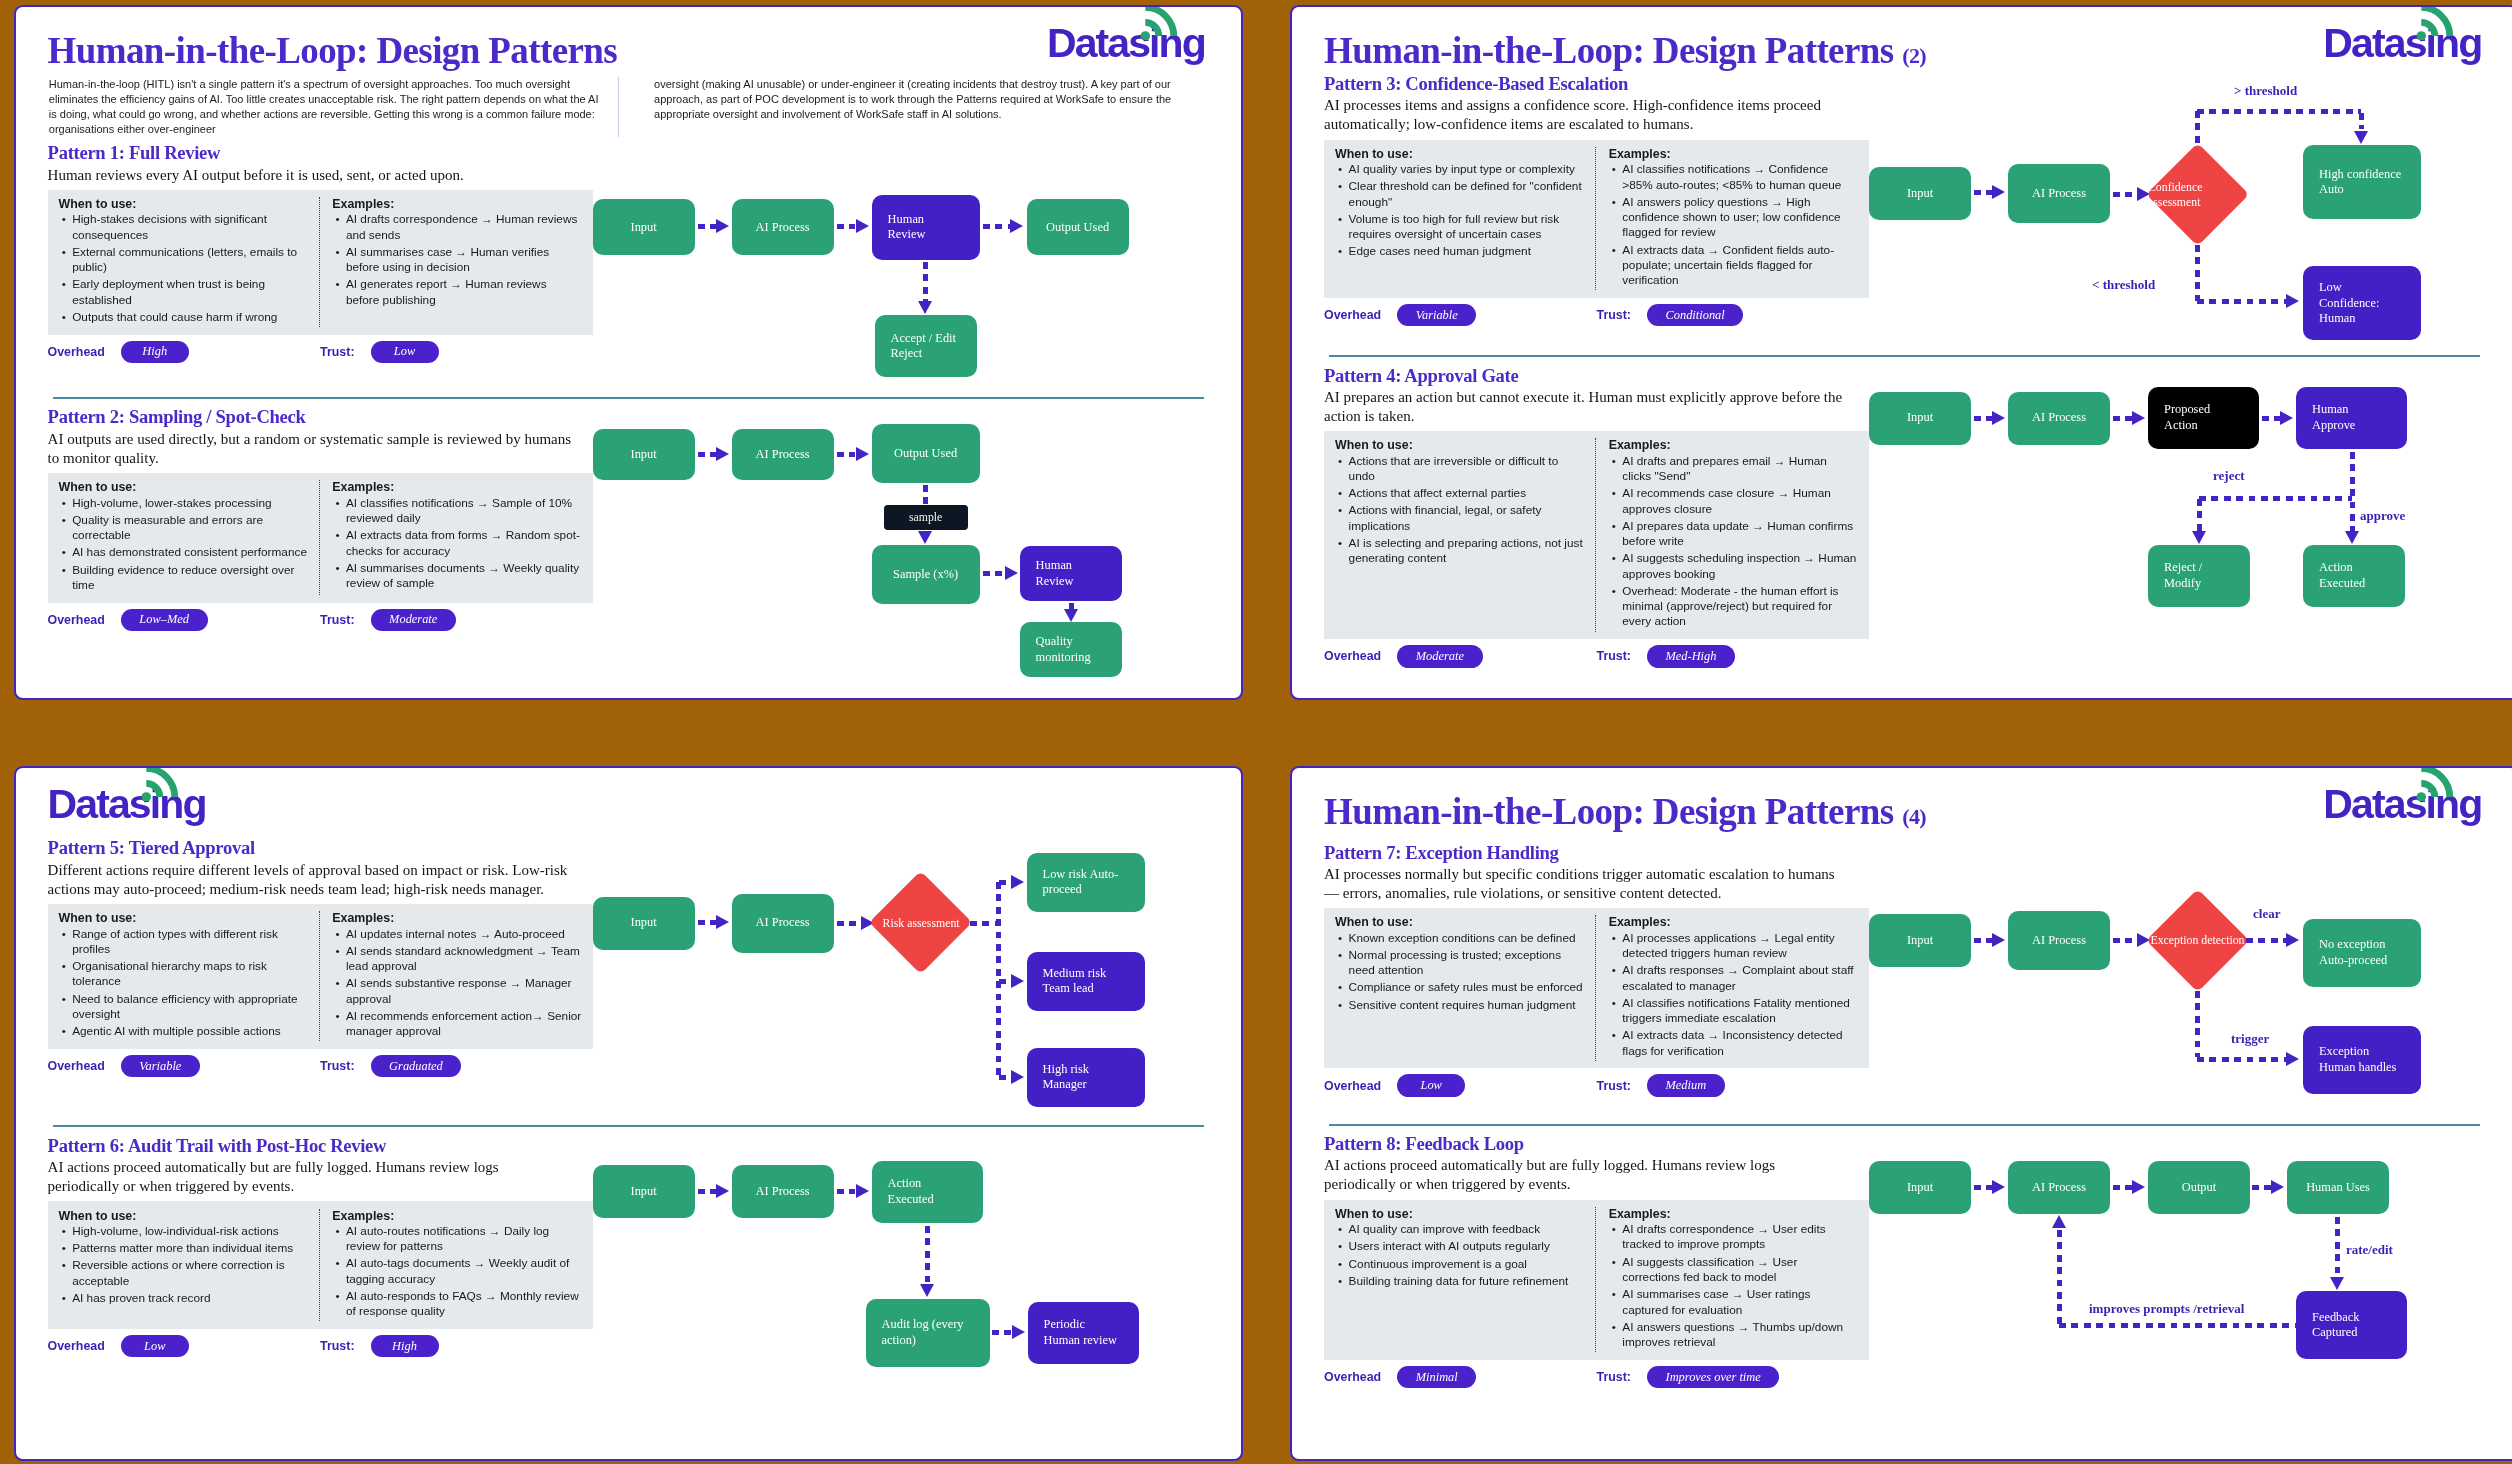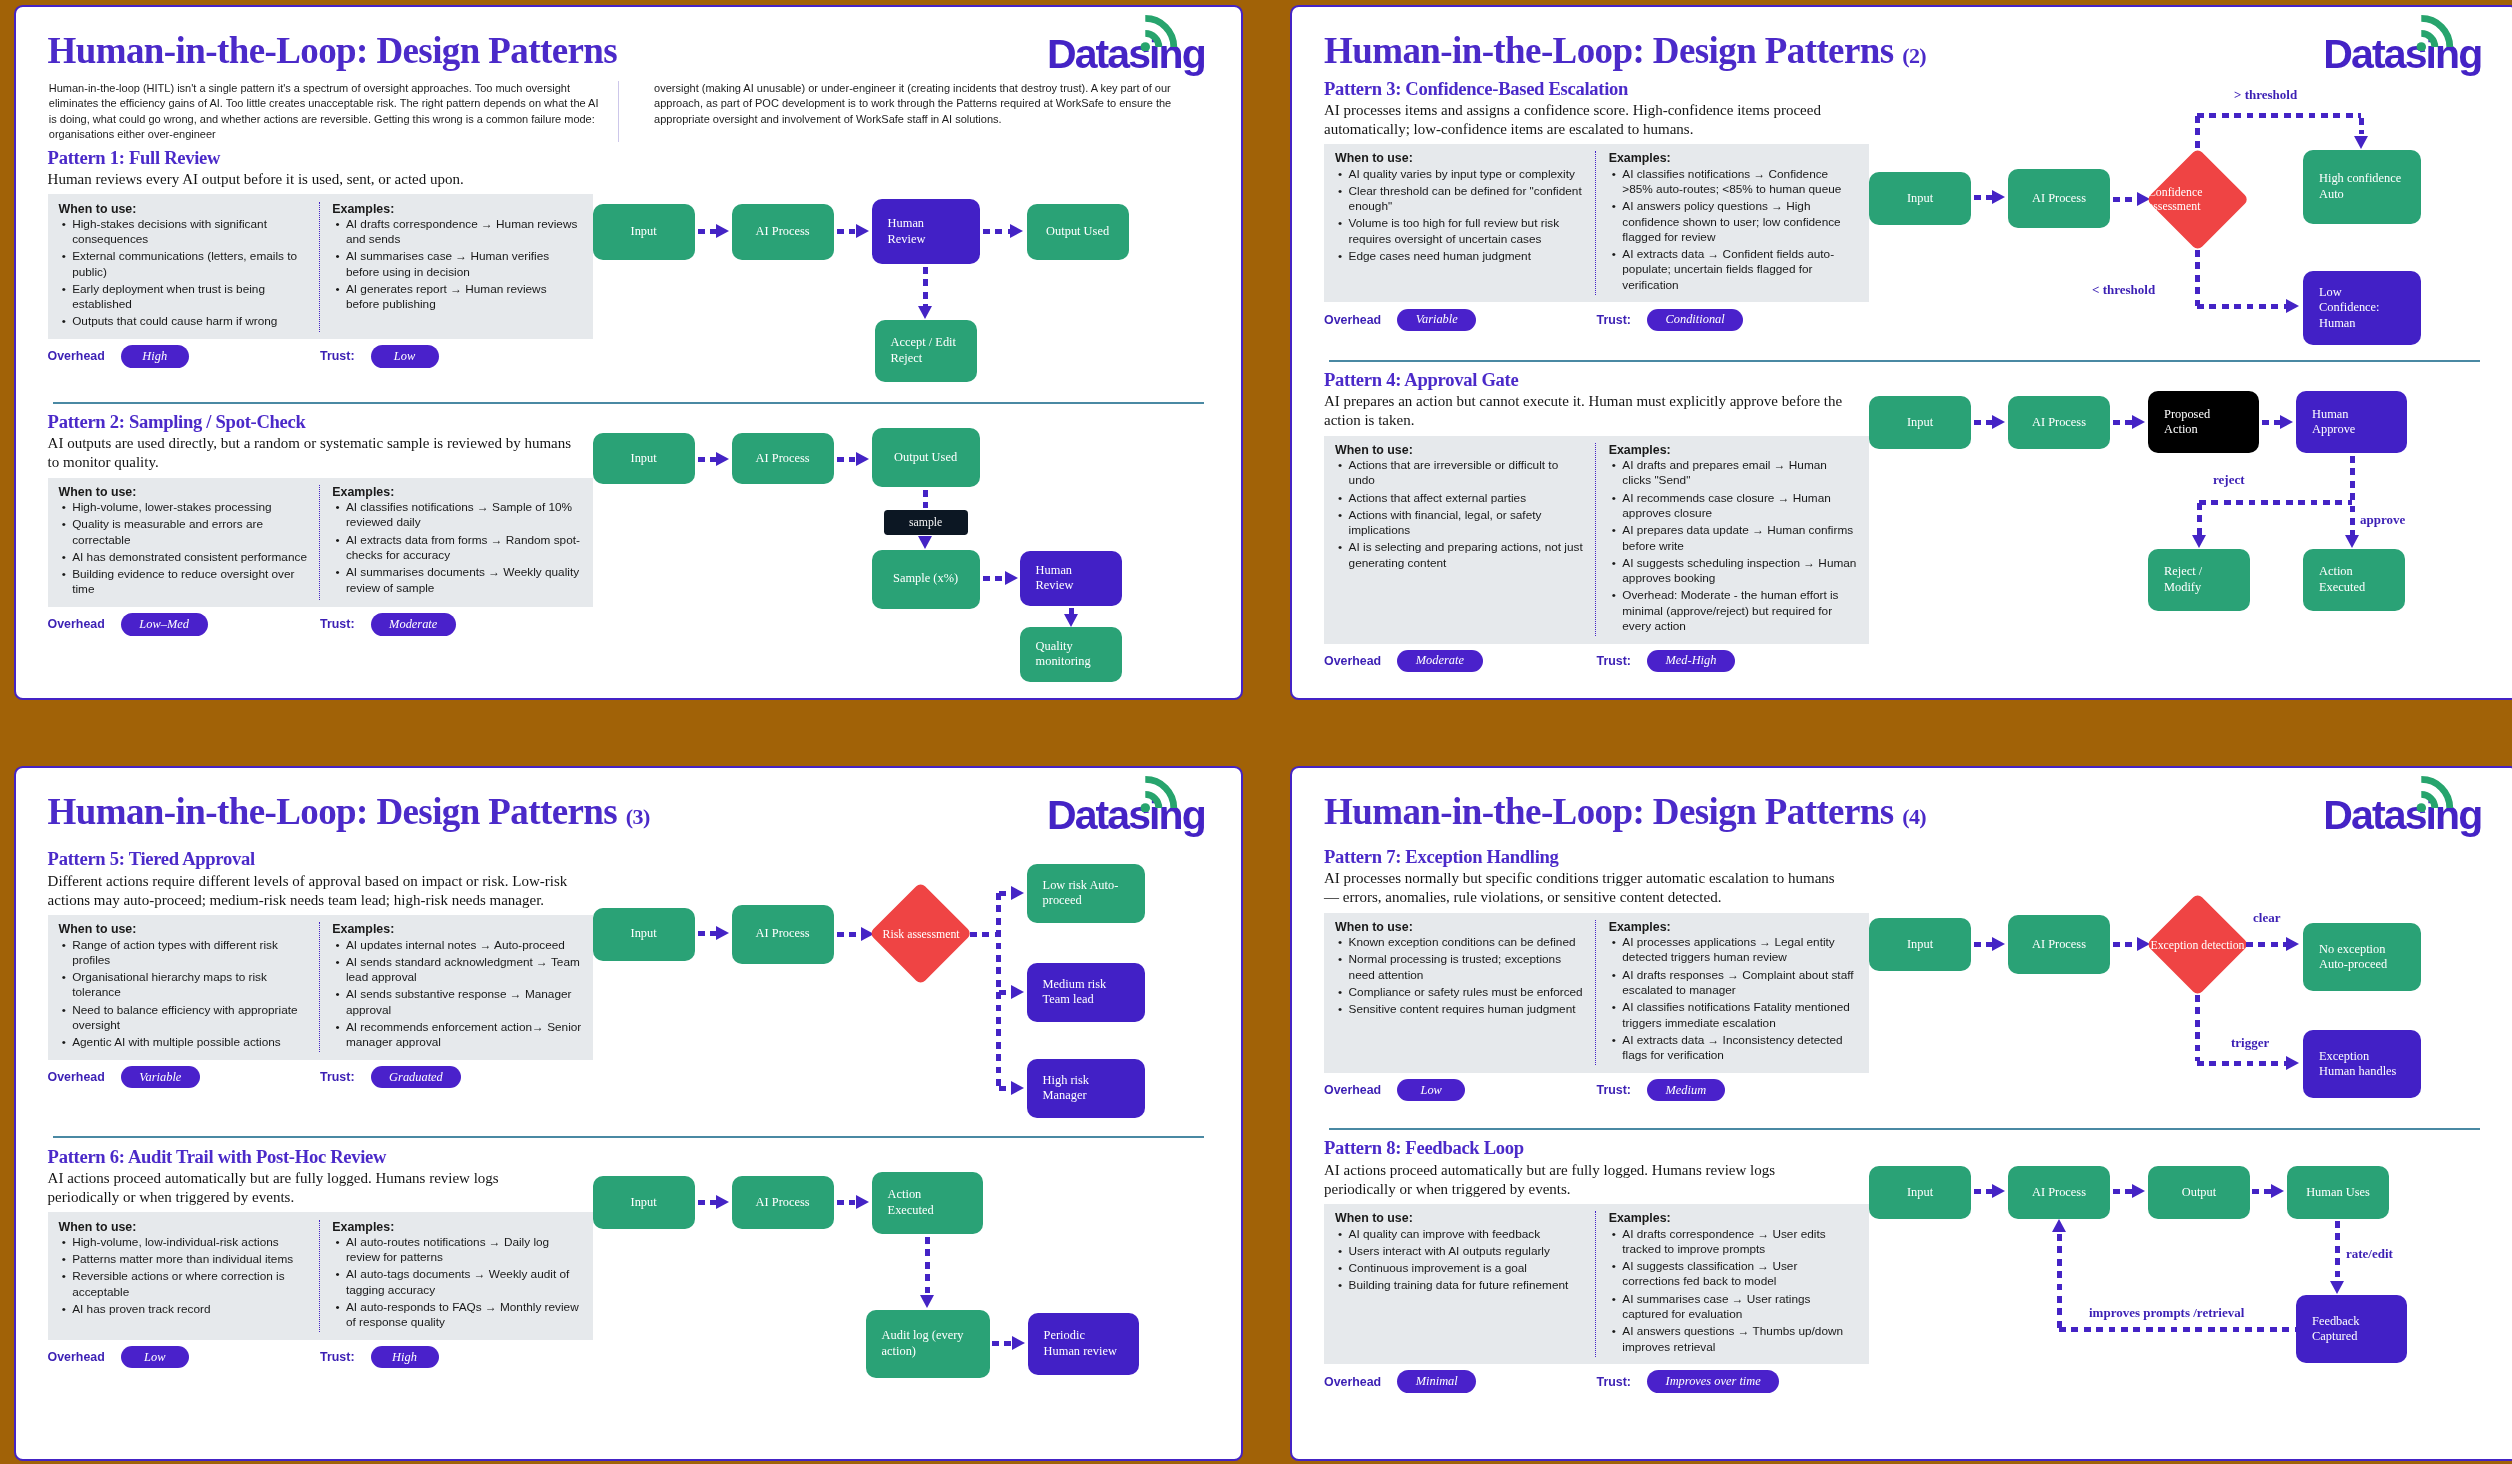--- a/index.html
+++ b/index.html
@@ -10,21 +10,21 @@
   *{box-sizing:border-box;margin:0;padding:0;}
   body{width:2512px;height:1465px;background:#000307;font-family:"Liberation Sans",sans-serif;}
   .page{position:relative;width:2512px;height:1465px;background:#a16207;}
   .slide{position:absolute;width:1229px;height:695px;background:#ffffff;border:2.5px solid var(--purple);
          border-radius:8.7px;padding:16px 32px 10px;overflow:hidden;}
   
   .slide-head{display:flex;justify-content:space-between;align-items:flex-start;}
   .slide-title{font-family:"Liberation Serif",serif;font-weight:700;color:var(--title);
                font-size:37px;letter-spacing:-0.6px;line-height:1.05;padding-top:8.7px;}
   .suffix{font-size:22px;margin-left:8.7px;font-weight:700;}
-  .logo{position:relative;margin-top:11px;margin-right:3.7px;}
+  .logo{position:relative;margin-right:3.7px;}
   .logo-text{font-size:41px;font-weight:bold;color:var(--purple);letter-spacing:-1.9px;line-height:1;}
   .arcs{position:absolute;top:-21px;right:27px;}
   
   .intro{display:flex;gap:35px;margin:6.2px 1.2px 5px;}
   .intro-col{flex:1;font-size:11px;line-height:1.38;color:#1c1c1c;}
   .intro-col.left{border-right:1.2px solid #cdc7ea;padding-right:16px;}
   
   .pattern{display:flex;align-items:flex-start;margin-top:2.5px;}
   .pattern-text{width:545px;flex:none;}
   .pattern-text h2{font-family:"Liberation Serif",serif;font-weight:700;color:var(--title);
@@ -326,21 +326,20 @@
         <div class="vl" style="left:328px;top:118px;height:32px"></div>
         <div class="arr-d" style="left:323px;top:150px"></div>
         <div class="nd g" style="left:279px;top:164px;width:102px;height:62px">Reject / Modify</div>
         <div class="nd g" style="left:434px;top:164px;width:102px;height:62px">Action Executed</div>
       </div>
     </div>
   </section>
 
   <section class="slide" style="left:13.6px;top:766px">
     <div class="slide-head">
-      <h1 class="slide-title"><span>Human-in-the-Loop: Design Patterns</span><span class="suffix">(3)</span></h1>
       <div class="logo">
         <svg class="arcs" width="41" height="38" viewBox="0 0 60 56">
           <path d="M12 30 A20 20 0 0 1 32 50" fill="none" stroke="#27a46d" stroke-width="10"></path>
           <path d="M12 8 A42 42 0 0 1 54 50" fill="none" stroke="#27a46d" stroke-width="10"></path>
           <circle cx="12" cy="50" r="7" fill="#27a46d"></circle>
         </svg>
         <span class="logo-text">Datasing</span>
       </div>
     </div>
 

